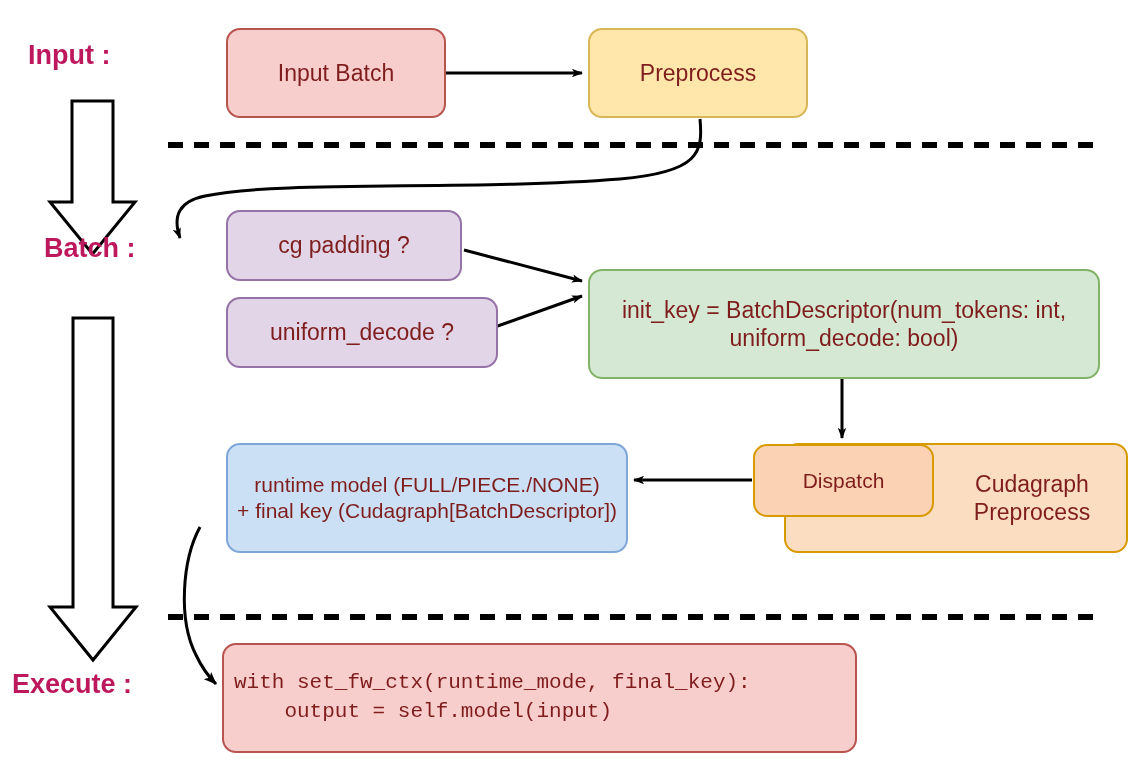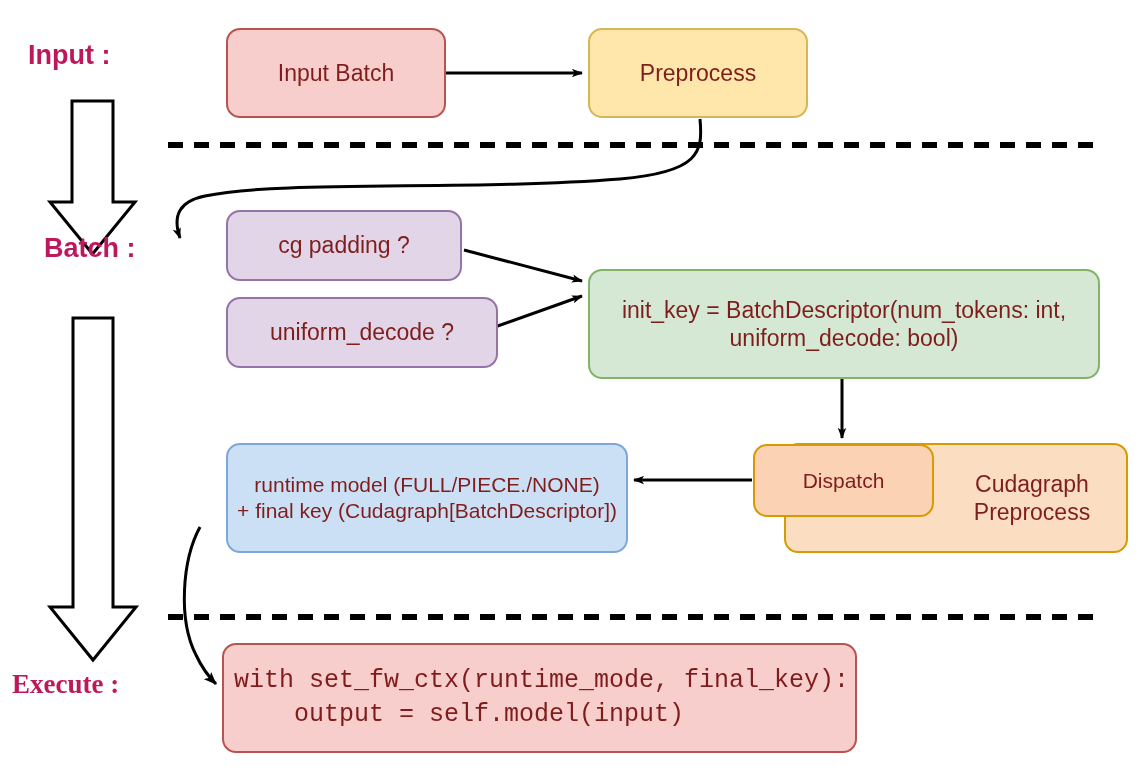--- a/index.html
+++ b/index.html
@@ -46,21 +46,21 @@
   .node.pink   { background: #f8cecc; border-color: #b85450; }
   .node.yellow { background: #ffe6aa; border-color: #d6b656; }
   .node.purple { background: #e1d5e7; border-color: #9673a6; }
   .node.green  { background: #d5e8d4; border-color: #82b366; }
   .node.blue   { background: #cce0f5; border-color: #7ea6d9; }
   .node.orange-outer { background: #fbddc2; border-color: #d79b00; }
   .node.orange-inner { background: #fbd3b4; border-color: #d79b00; }
 
   .node.code {
     font-family: "Liberation Mono", "DejaVu Sans Mono", monospace;
-    font-size: 25px;
+    font-size: 21px;
     line-height: 1.38;
     justify-content: flex-start;
     text-align: left;
     white-space: pre;
     padding-left: 10px;
   }
   
   #overlay {
     position: absolute;
     left: 0;
@@ -105,21 +105,21 @@
 
     <line x1="752" y1="480" x2="634" y2="480" stroke="#000000" stroke-width="3" marker-end="url(#ah)"></line>
 
     <path d="M 200 527 C 182 560, 178 620, 196 655 C 203 670, 210 678, 216 684" fill="none" stroke="#000000" stroke-width="3" marker-end="url(#ah2)"></path>
   </svg>
 
   <div class="stage-label" style="left:28px; top:40px;">Input :</div>
 
   <div class="stage-label" style="left:44px; top:233px;">Batch :</div>
 
-  <div class="stage-label" style="left:12px; top:669px;font-family:Liberation Serif, serif;">Execute :</div>
+  <div class="stage-label" style="left:12px; top:669px;">Execute :</div>
 
   <div class="node pink" style="left:226px; top:28px; width:220px; height:90px;">
     <span>Input Batch</span>
   </div>
 
   <div class="node yellow" style="left:588px; top:28px; width:220px; height:90px;">
     <span>Preprocess</span>
   </div>
 
   <div class="node purple" style="left:226px; top:210px; width:236px; height:71px;">

